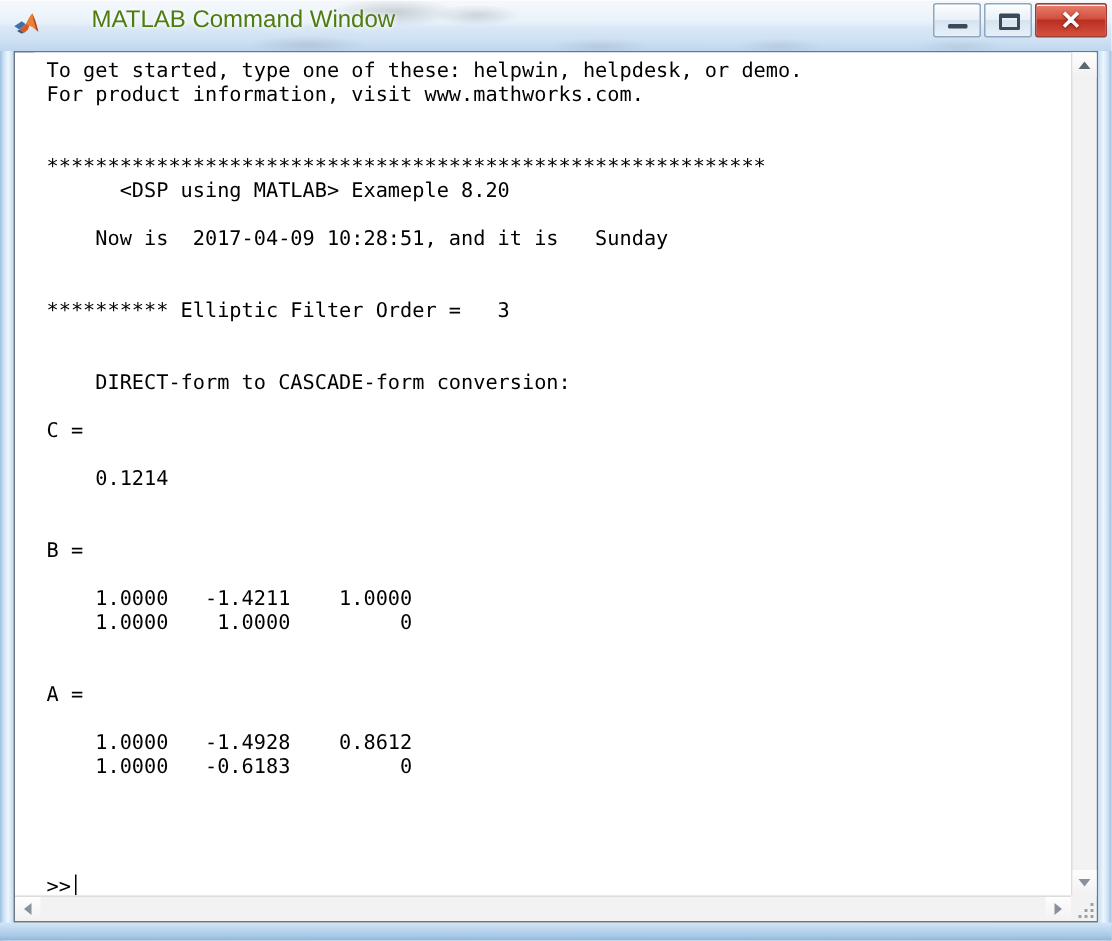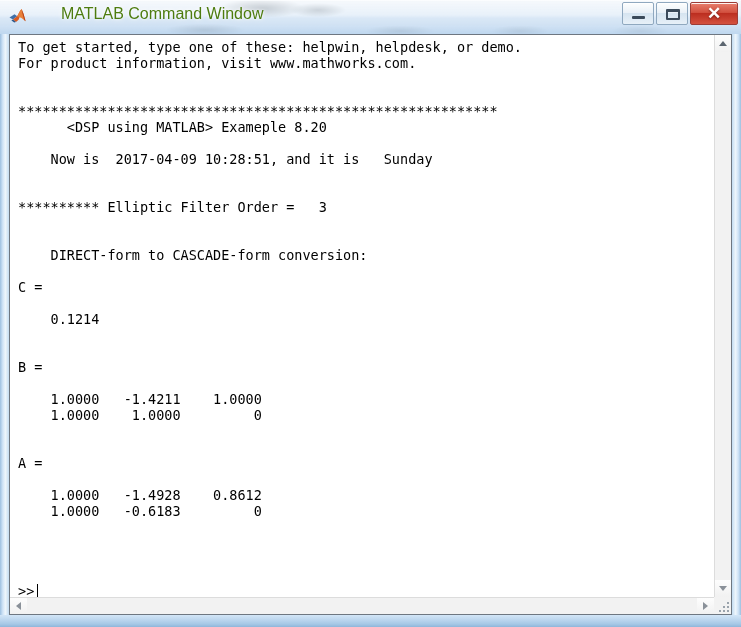--- a/index.html
+++ b/index.html
@@ -161,21 +161,21 @@
     width: 723px;
     height: 581px;
     box-sizing: border-box;
     border: 1px solid #6e7781;
     background: #ffffff;
   }
 
   
   .console {
     position: absolute;
-    left: 0;
+    left: 13px;
     top: 0;
     width: 704px;
     height: 562px;
     box-sizing: border-box;
     background: #ffffff;
     overflow: hidden;
   }
   .console-text {
     position: absolute;
     left: 8px;

